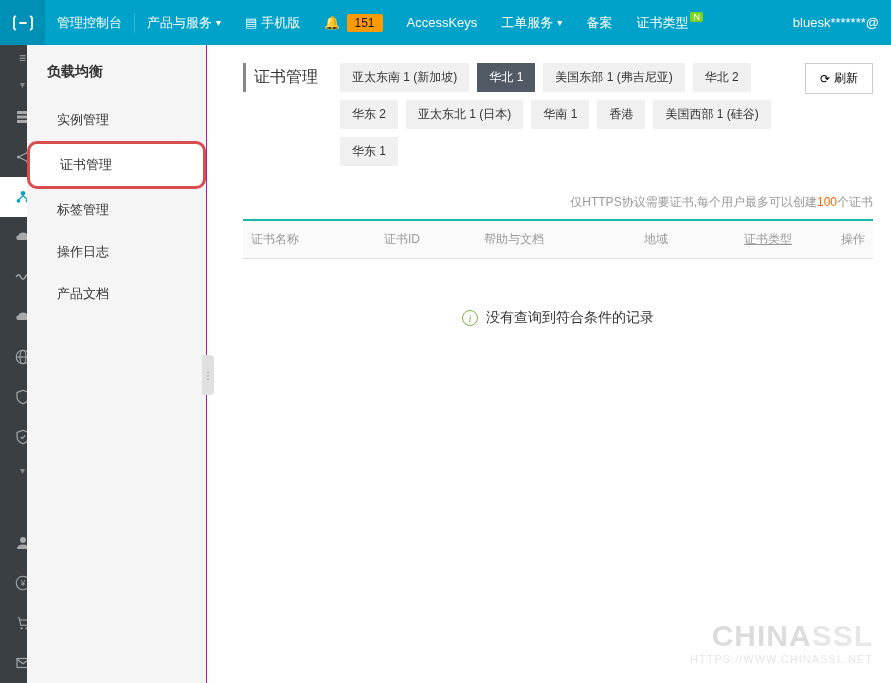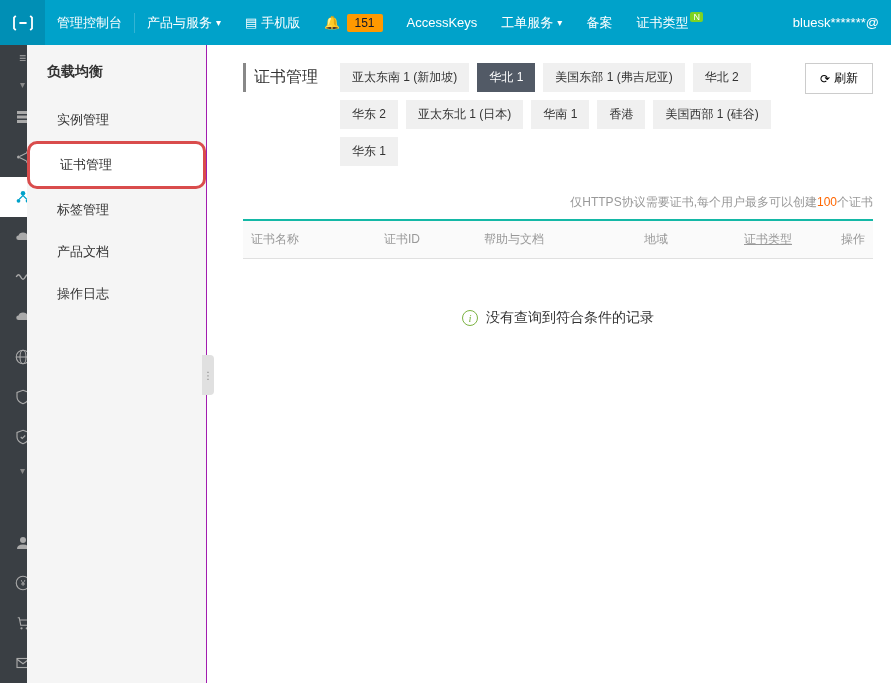--- a/index.html
+++ b/index.html
@@ -193,22 +193,22 @@
         <path d="M4 7 L12 13 L20 7" stroke="currentColor" stroke-width="1.5" fill="none"></path>
       </svg>
     </div>
 </div>
 
 <div class="sub-sidebar">
   <div class="sub-sidebar-title">负载均衡</div>
   <div class="sub-nav-item">实例管理</div>
   <div class="sub-nav-item active highlighted">证书管理</div>
   <div class="sub-nav-item">标签管理</div>
+  <div class="sub-nav-item">操作日志</div>
   <div class="sub-nav-item">产品文档</div>
-  <div class="sub-nav-item">操作日志</div>
   <div class="collapse-handle">
       <span>⋮</span>
     </div>
 </div>
 
 <div class="main">
   <div class="page-header">
     <div class="page-title">证书管理</div>
     <div class="region-tabs">
       <div class="region-tab">亚太东南 1 (新加坡)</div>
@@ -241,13 +241,19 @@
     <div class="th col-region">地域</div>
     <div class="th col-type">证书类型</div>
     <div class="th col-op">操作</div>
   </div>
 
   <div class="empty">
     <span class="info-icon">i</span>
     <span>没有查询到符合条件的记录</span>
   </div>
 
+  <div class="watermark">
+    <div class="wm-main">
+      <span>CHINA</span><span class="ssl">SSL</span>
+    </div>
+    <div class="wm-sub">HTTPS://WWW.CHINASSL.NET</div>
+  </div>
 </div>
 
 </body></html>

